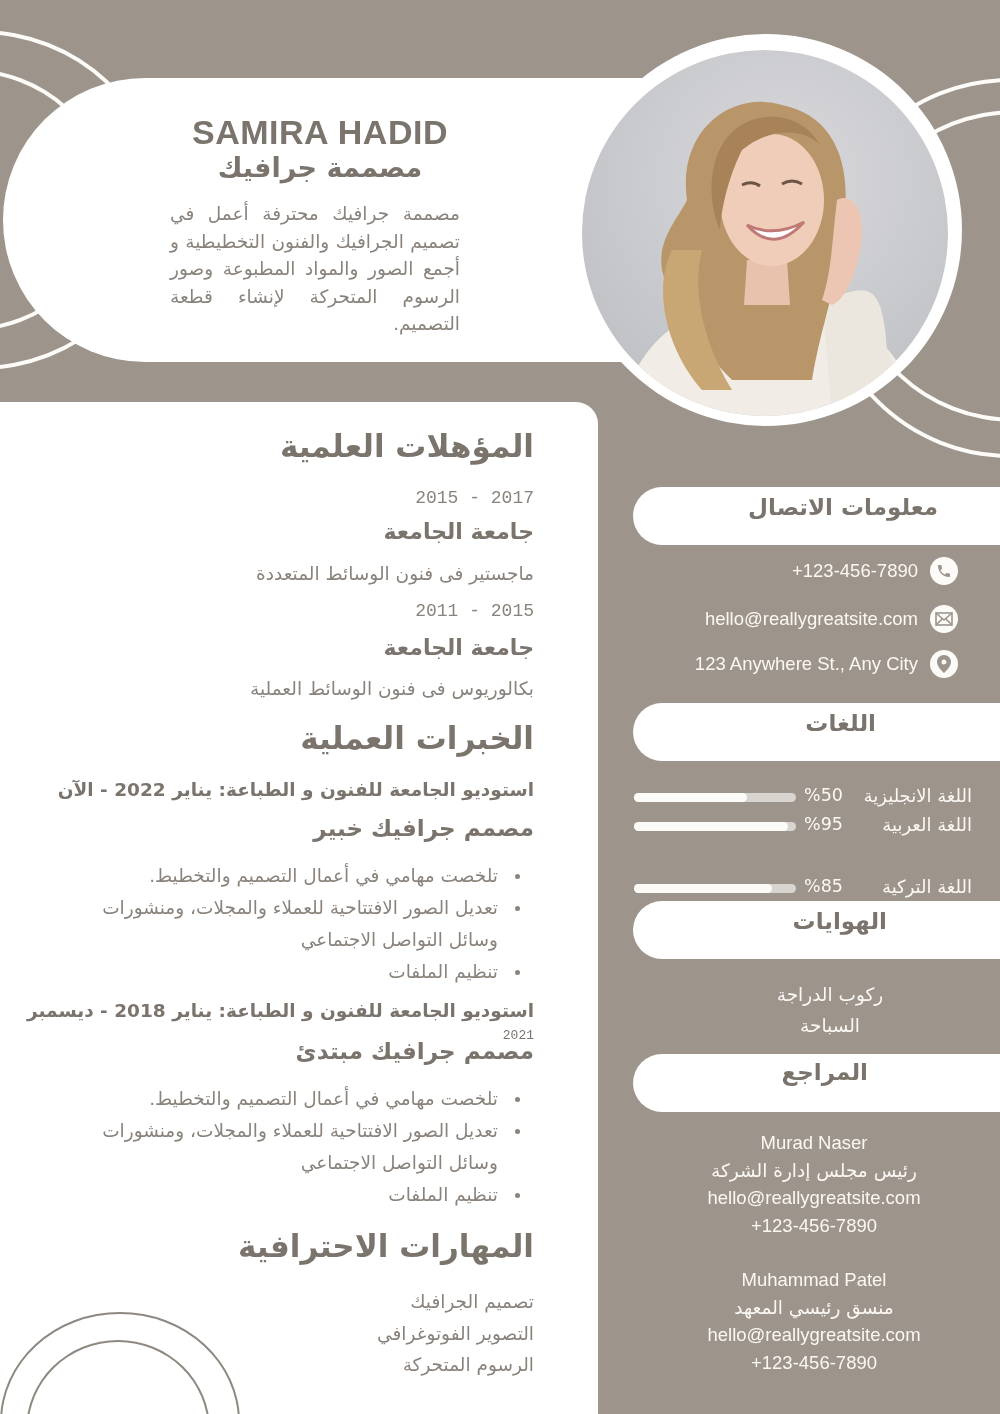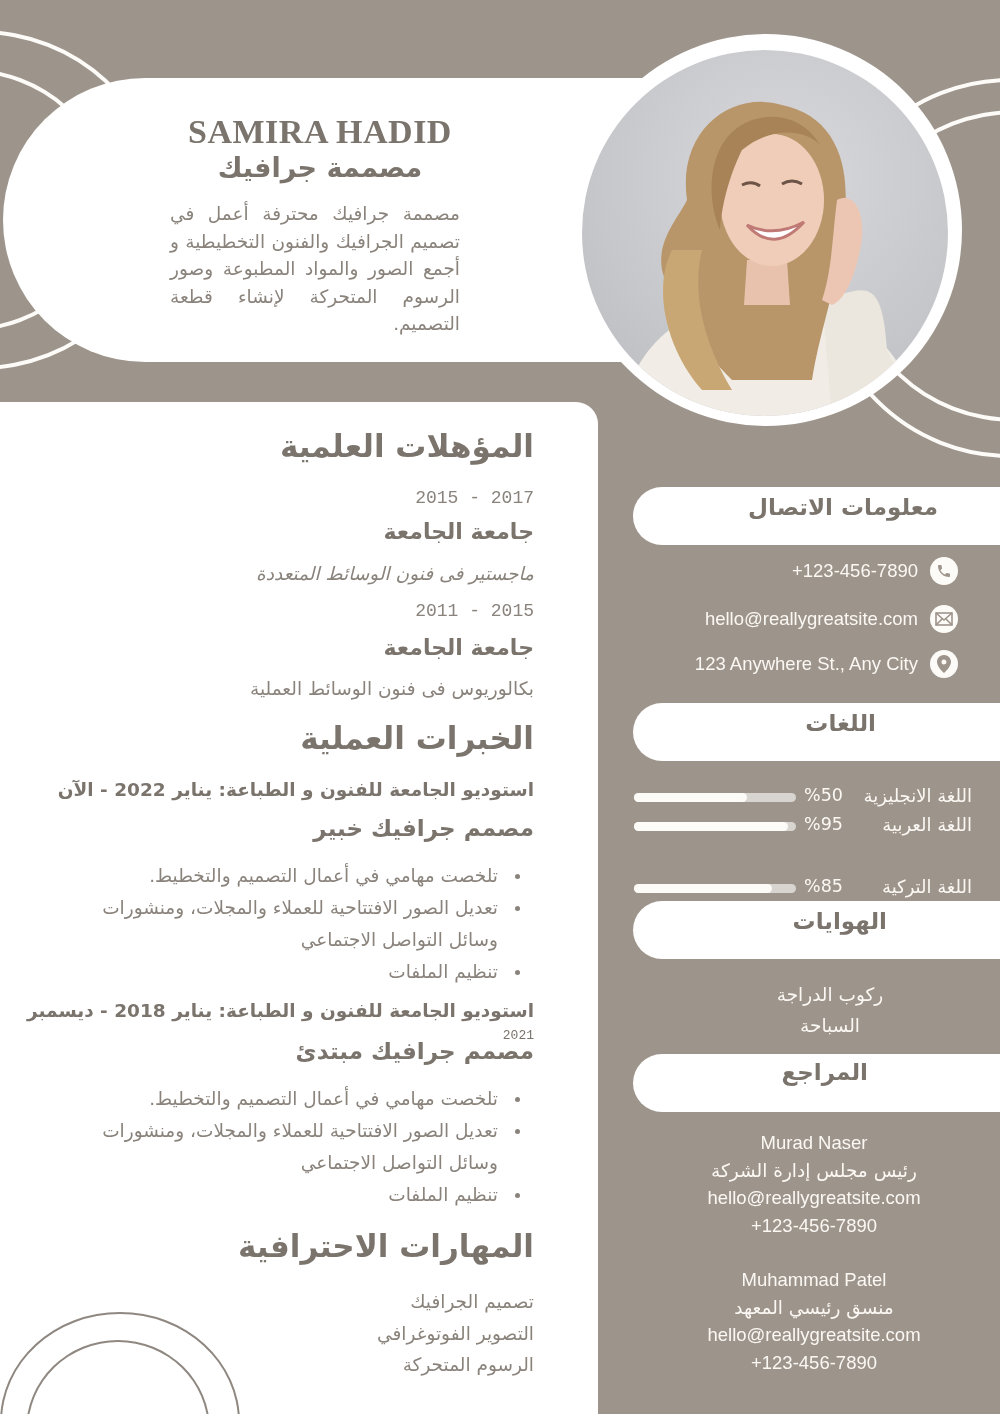--- a/index.html
+++ b/index.html
@@ -15,21 +15,21 @@
   .ring { position: absolute; border-radius: 50%; border: 4px solid #fdfbf8; }
   .ring-dark { position: absolute; border-radius: 50%; border: 2px solid #8f8881; }
 
   
   .header-blob {
     position: absolute; left: 3px; top: 78px; width: 720px; height: 284px;
     background: #ffffff; border-radius: 142px 0 0 142px;
   }
   .name {
     position: absolute; left: 160px; top: 113px; width: 320px; text-align: center;
-    font-family: Liberation Serif, serif; font-weight: bold; font-size: 34px;
+    font-family: Liberation Sans, sans-serif; font-weight: bold; font-size: 34px;
     color: #7b746d; letter-spacing: 0.5px;
   }
   .role {
     position: absolute; left: 160px; top: 152px; width: 320px; text-align: center;
     font-size: 27px; font-weight: bold; color: #7b746d; direction: rtl;
   }
   .summary {
     position: absolute; left: 170px; top: 200px; width: 290px;
     font-size: 18.5px; line-height: 27.5px; color: #8a837c; direction: rtl; text-align: justify;
     text-align-last: right;
@@ -151,21 +151,21 @@
 
     <path d="M255 150 C275 140 285 170 278 200 C272 230 262 250 250 255 L240 250 C250 220 250 190 255 150 Z" fill="#ecc6b2"></path>
   </svg>
 </div>
 
 <div class="main-panel"></div>
 
 <div class="sec-title" style="top:428px;">المؤهلات العلمية</div>
 <div class="rtl-right date" style="top:488px;">2017 - 2015</div>
 <div class="rtl-right uni" style="top:519px;">جامعة الجامعة</div>
-<div class="rtl-right degree" style="top:563px;font-style:italic;">ماجستير فى فنون الوسائط المتعددة</div>
+<div class="rtl-right degree" style="top:563px;">ماجستير فى فنون الوسائط المتعددة</div>
 <div class="rtl-right date" style="top:601px;">2015 - 2011</div>
 <div class="rtl-right uni" style="top:635px;">جامعة الجامعة</div>
 <div class="rtl-right degree" style="top:678px;">بكالوريوس فى فنون الوسائط العملية</div>
 
 <div class="sec-title" style="top:720px;">الخبرات العملية</div>
 
 <div class="rtl-right company" style="top:779px;">استوديو الجامعة للفنون و الطباعة: يناير 2022 - الآن</div>
 <div class="rtl-right job" style="top:815px;">مصمم جرافيك خبير</div>
 <ul class="bullets" style="top:860px;">
   <li>تلخصت مهامي في أعمال التصميم والتخطيط.</li>

